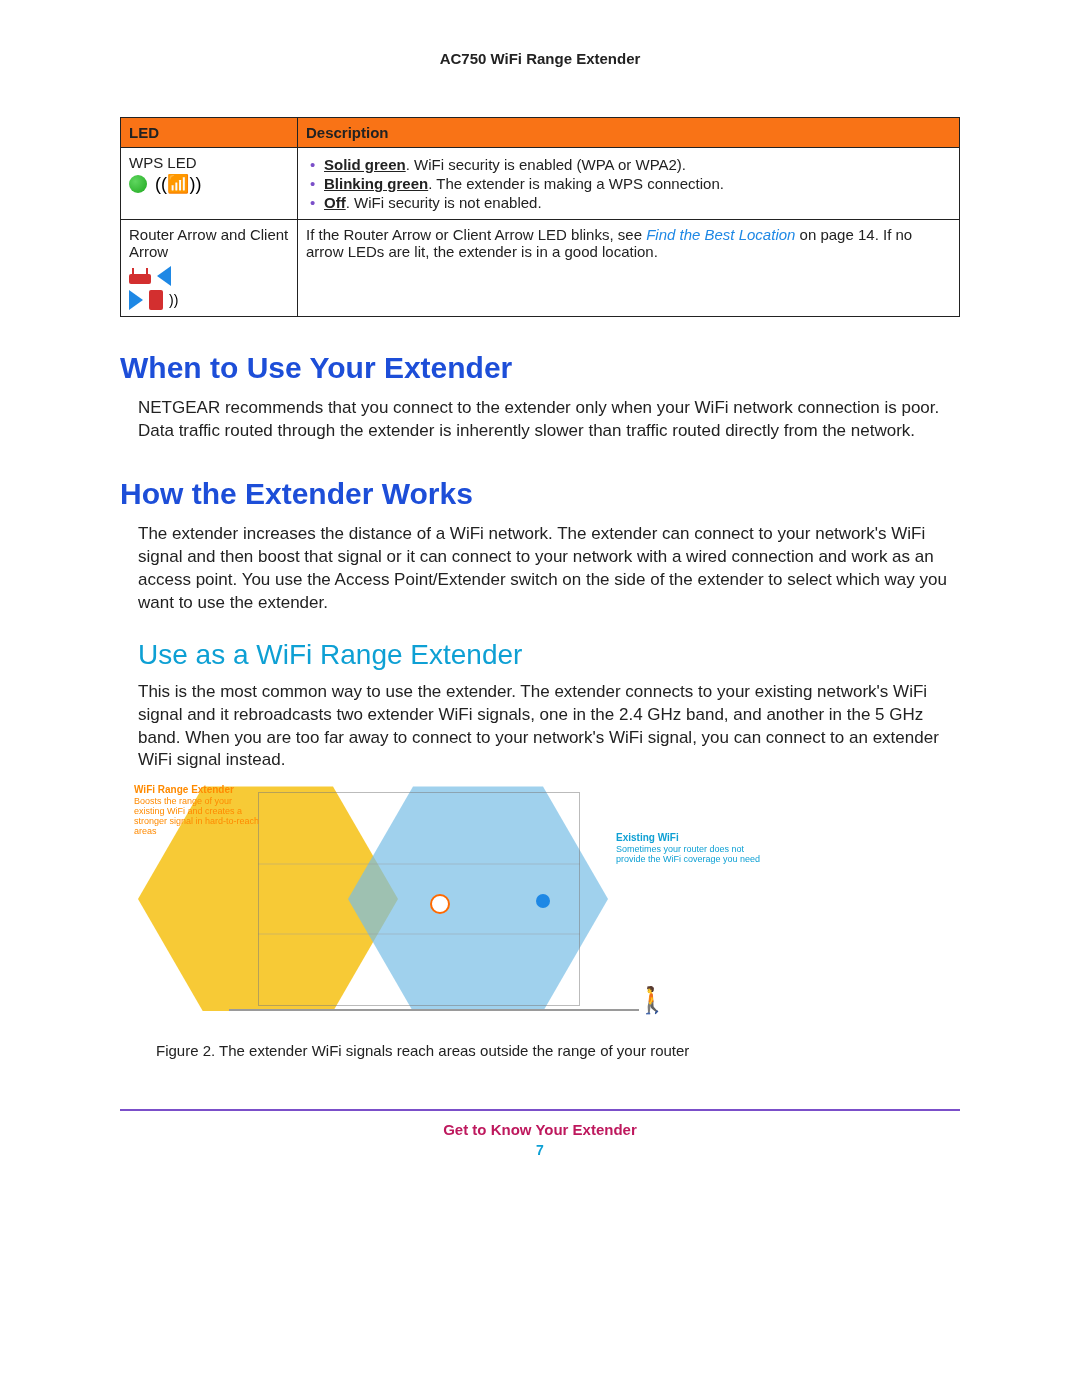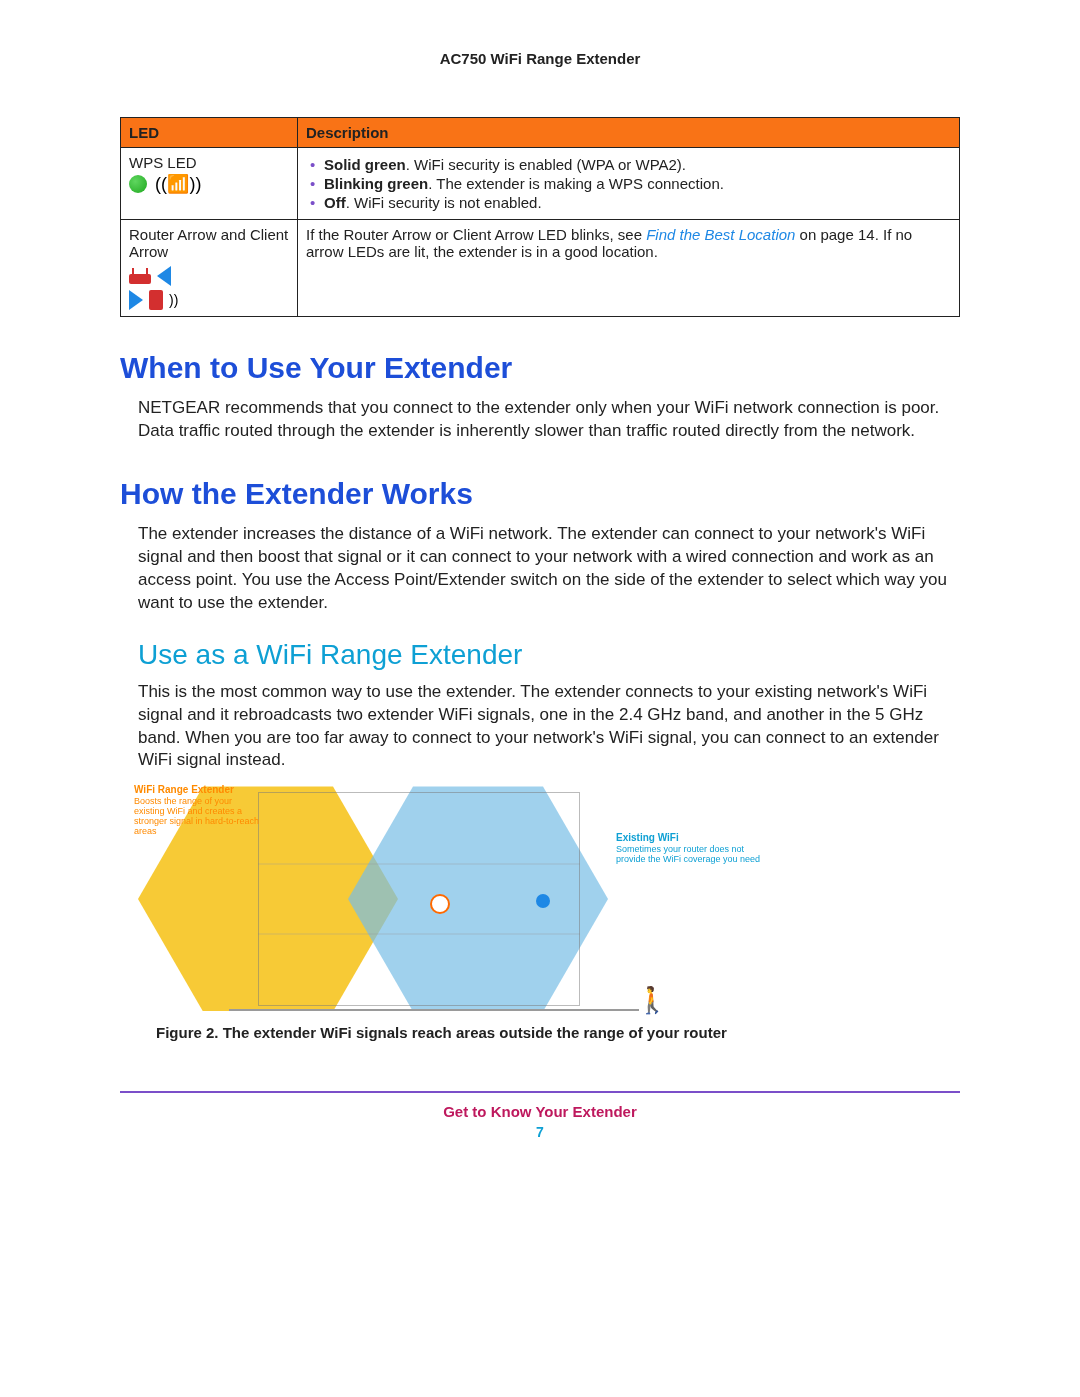--- a/index.html
+++ b/index.html
@@ -48,21 +48,21 @@
     background: radial-gradient(circle at 35% 35%, #5fd65f, #1fa81f);
   }
   .wps-hand {
     font-size: 18px; color: #000; line-height: 1;
   }
   .bullets { padding-left: 18px; margin: 0; }
   .bullets li { margin: 2px 0; list-style: none; position: relative; }
   .bullets li::before {
     content: "•"; color: #7b4fc9; position: absolute; left: -14px;
   }
-  .bullets .bold { font-weight: bold; }
+  .bullets .bold { font-weight: bold; text-decoration: underline; }
   .arrow-icons { margin-top: 6px; display: flex; flex-direction: column; gap: 4px; }
   .arrow-row { display: flex; align-items: center; gap: 6px; }
   .router-box {
     width: 22px; height: 10px; background: #d32f2f; border-radius: 2px;
     position: relative; margin-top: 6px;
   }
   .router-box::before {
     content: ""; position: absolute; top: -6px; left: 3px; width: 2px; height: 6px; background: #d32f2f;
   }
   .router-box::after {
@@ -141,21 +141,21 @@
     color: #ff8a00; font-weight: normal; font-size: 9px; display: block; margin-top: 2px;
   }
   .label-right {
     position: absolute; left: 478px; top: 46px; font-size: 10px; color: #0ea0d4;
     font-weight: bold; width: 150px; line-height: 1.1;
   }
   .label-right .sub {
     color: #0ea0d4; font-weight: normal; font-size: 9px; display: block; margin-top: 2px;
   }
   .figure-caption {
-    font-weight: bold; font-size: 15px; margin: 8px 0 0 18px;
+    font-weight: normal; font-size: 15px; margin: 26px 0 0 18px;
   }
   .footer-rule {
     border: none; border-top: 2px solid #7b4fc9; margin: 50px 0 10px 0;
   }
   .footer {
     text-align: center;
   }
   .footer-title {
     color: #be185d; font-weight: bold; font-size: 15px;
   }

